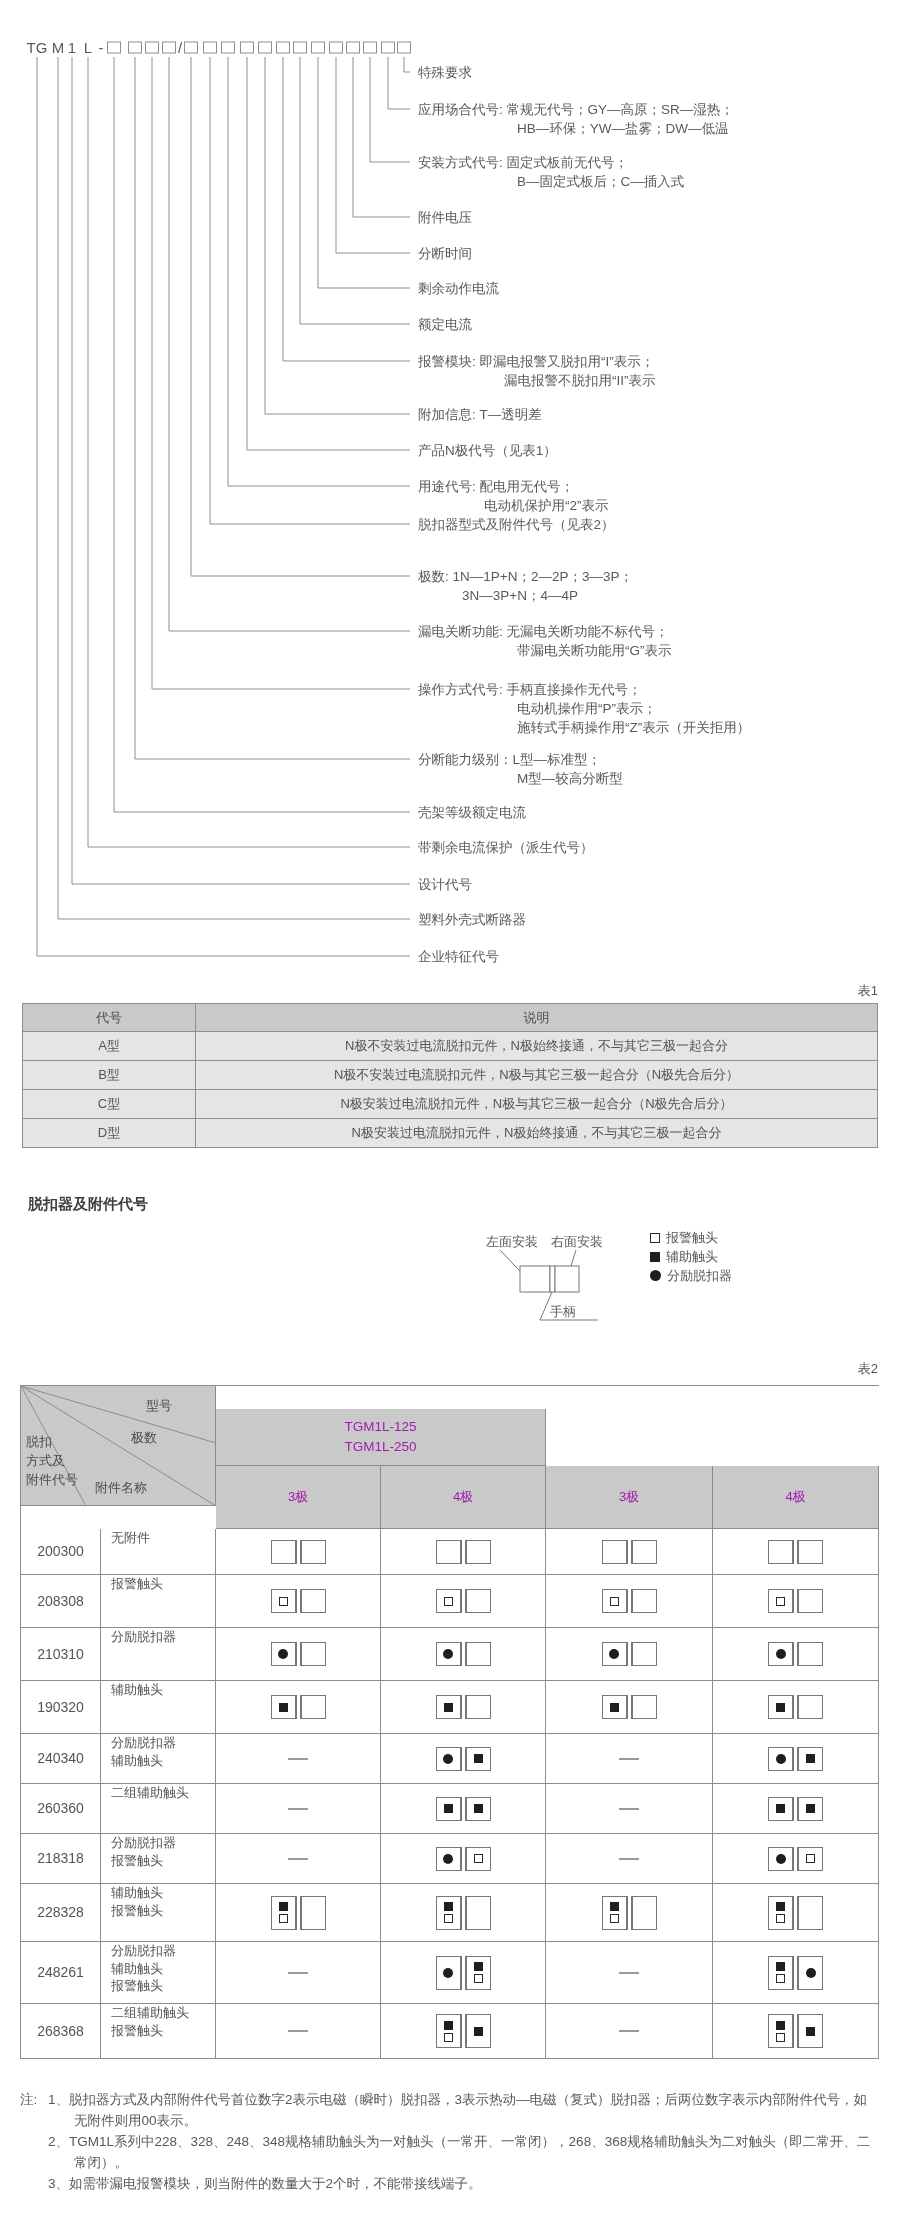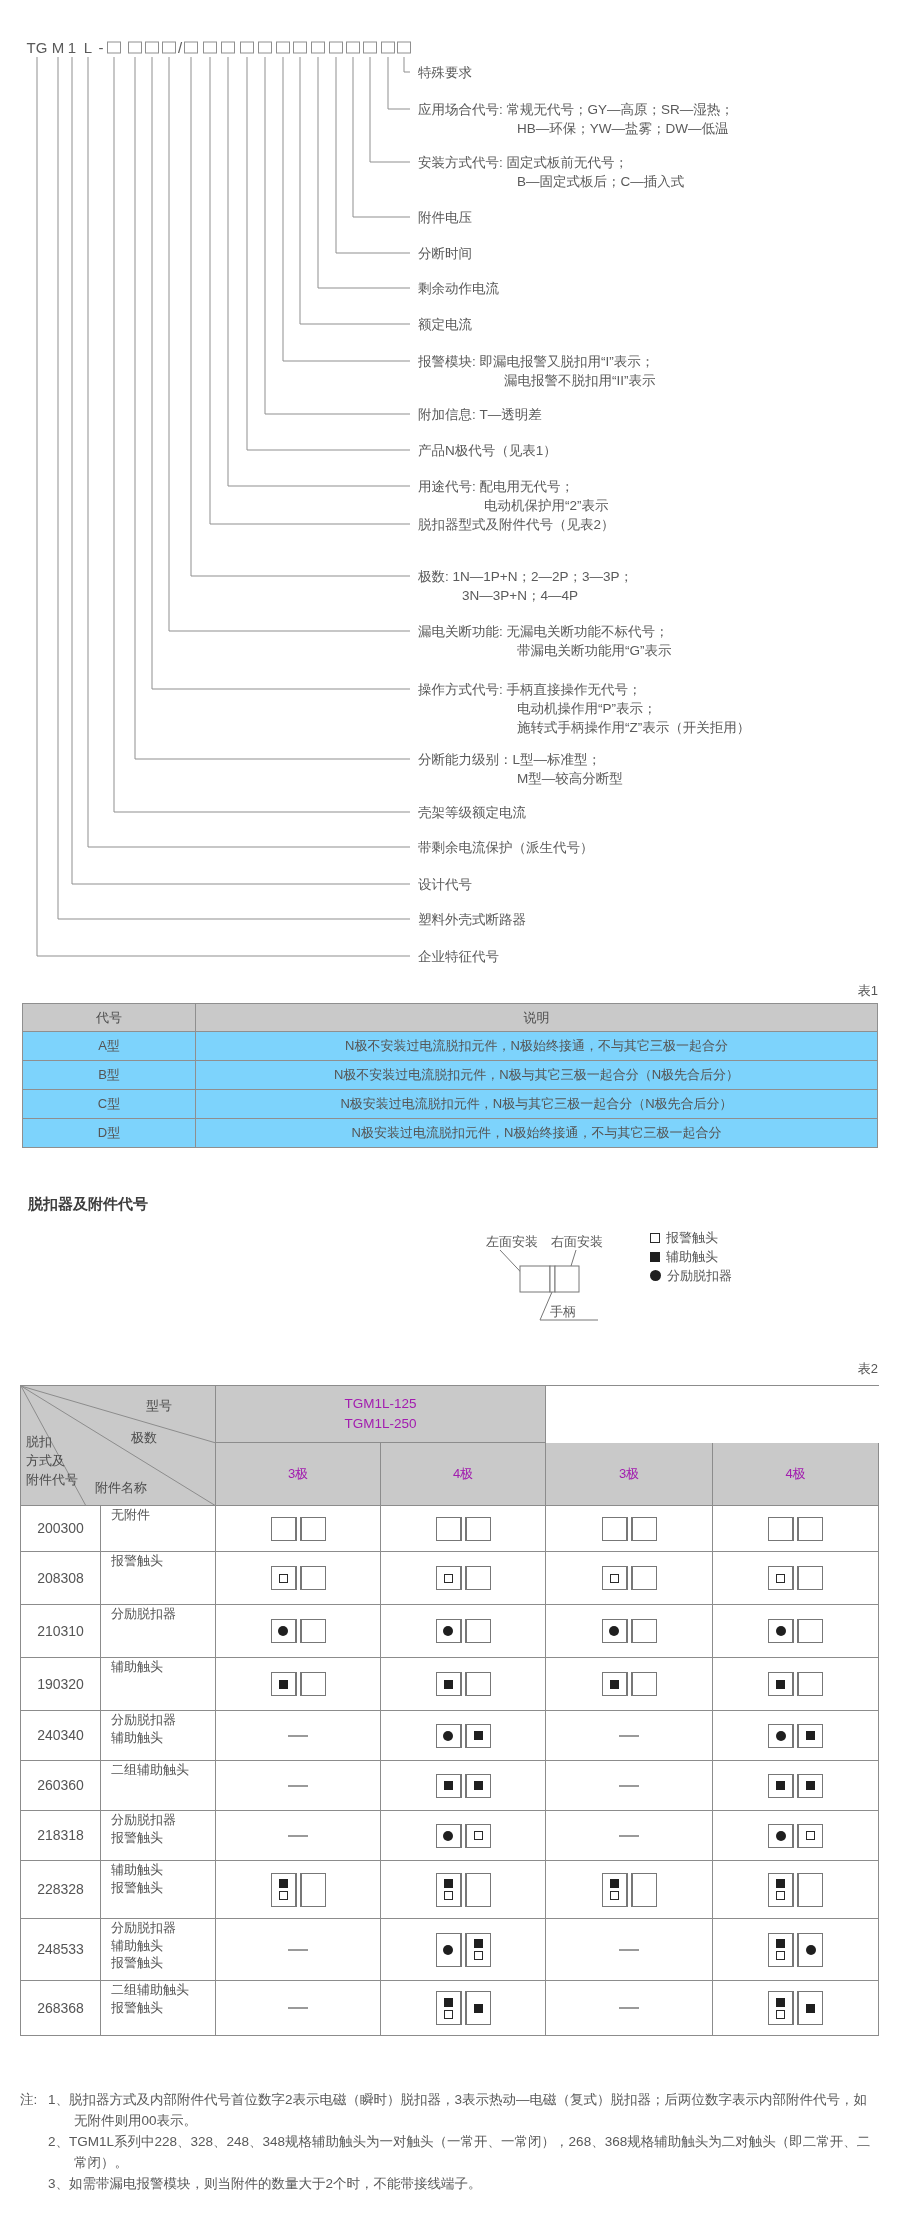--- a/index.html
+++ b/index.html
@@ -7,21 +7,21 @@
         font-family:"Liberation Sans","DejaVu Sans",sans-serif;color:#5a5a5a;}
   svg text{font-family:"Liberation Sans","DejaVu Sans",sans-serif;}
   .tbl-tag{position:absolute;right:22px;font-size:13px;color:#555;}
   #tag1{top:982px;}
   #tag2{top:1360px;}
   
   #table1{position:absolute;left:22px;top:1003px;width:856px;border-collapse:collapse;
           font-size:13px;color:#555;}
   #table1 th,#table1 td{border:1px solid #8f8f8f;text-align:center;font-weight:normal;}
   #table1 th{background:#c9c9c9;height:25px;color:#4c4c4c;}
-  #table1 td{height:26px;background:#7dd3fc;}
+  #table1 td{height:26px;background:#e5e5e5;}
   #table1 .c-code{width:170px;}
   
   #section2-title{position:absolute;left:28px;top:1195px;font-size:15px;font-weight:bold;color:#3d3d3d;}
   
   #mount-diagram{position:absolute;left:428px;top:1222px;}
   
   #legend{position:absolute;left:650px;top:1228px;font-size:13px;color:#555;}
   .legend-row{display:flex;align-items:center;height:19px;gap:6px;}
   .sym{display:inline-block;}
   .sym-alarm{width:10px;height:10px;border:1.5px solid #2a2a2a;background:#fff;box-sizing:border-box;}
@@ -208,21 +208,21 @@
             <text x="125" y="24" font-size="13" fill="#4c4c4c">型号</text>
             <text x="110" y="56" font-size="13" fill="#4c4c4c">极数</text>
             <text x="74" y="106" font-size="13" fill="#4c4c4c">附件名称</text>
             <text x="5" y="60" font-size="13" fill="#4c4c4c">脱扣</text>
             <text x="5" y="79" font-size="13" fill="#4c4c4c">方式及</text>
             <text x="5" y="98" font-size="13" fill="#4c4c4c">附件代号</text>
           </svg>
         </div>
         <div>
           <div class="t2-row">
-            <div class="t2-cell t2-head t2-group" style="width: 330px; height: 57px;">
+            <div class="t2-cell t2-head t2-group" style="width: 330px; height: 57px; margin-top: 23px;">
               <div>TGM1L-125</div>
               <div>TGM1L-250</div>
             </div>
           </div>
           <div class="t2-row">
             <div class="t2-cell t2-head" style="width: 165px; height: 63px;">3极</div>
             <div class="t2-cell t2-head" style="width: 165px; height: 63px;">4极</div>
             <div class="t2-cell t2-head" style="width: 167px; height: 63px;">3极</div>
             <div class="t2-cell t2-head" style="width: 166px; height: 63px;">4极</div>
           </div>
@@ -559,21 +559,21 @@
               <span class="sq sq-alarm"></span>
             </span>
             <span class="smid"></span>
             <span class="sbox"></span>
           </span>
         </div>
       </div>
       <div class="t2-row">
         <div class="t2-cell t2-code" style="width: 80px; height: 62px;">
           <div>248</div>
-          <div>533</div>
+          <div>261</div>
         </div>
         <div class="t2-cell t2-name" style="width: 115px; height: 62px;">
           <div>分励脱扣器</div>
           <div>辅助触头</div>
           <div>报警触头</div>
         </div>
         <div class="t2-cell " style="width: 165px; height: 62px;">
           <span class="dash-cell"></span>
         </div>
         <div class="t2-cell " style="width: 165px; height: 62px;">

